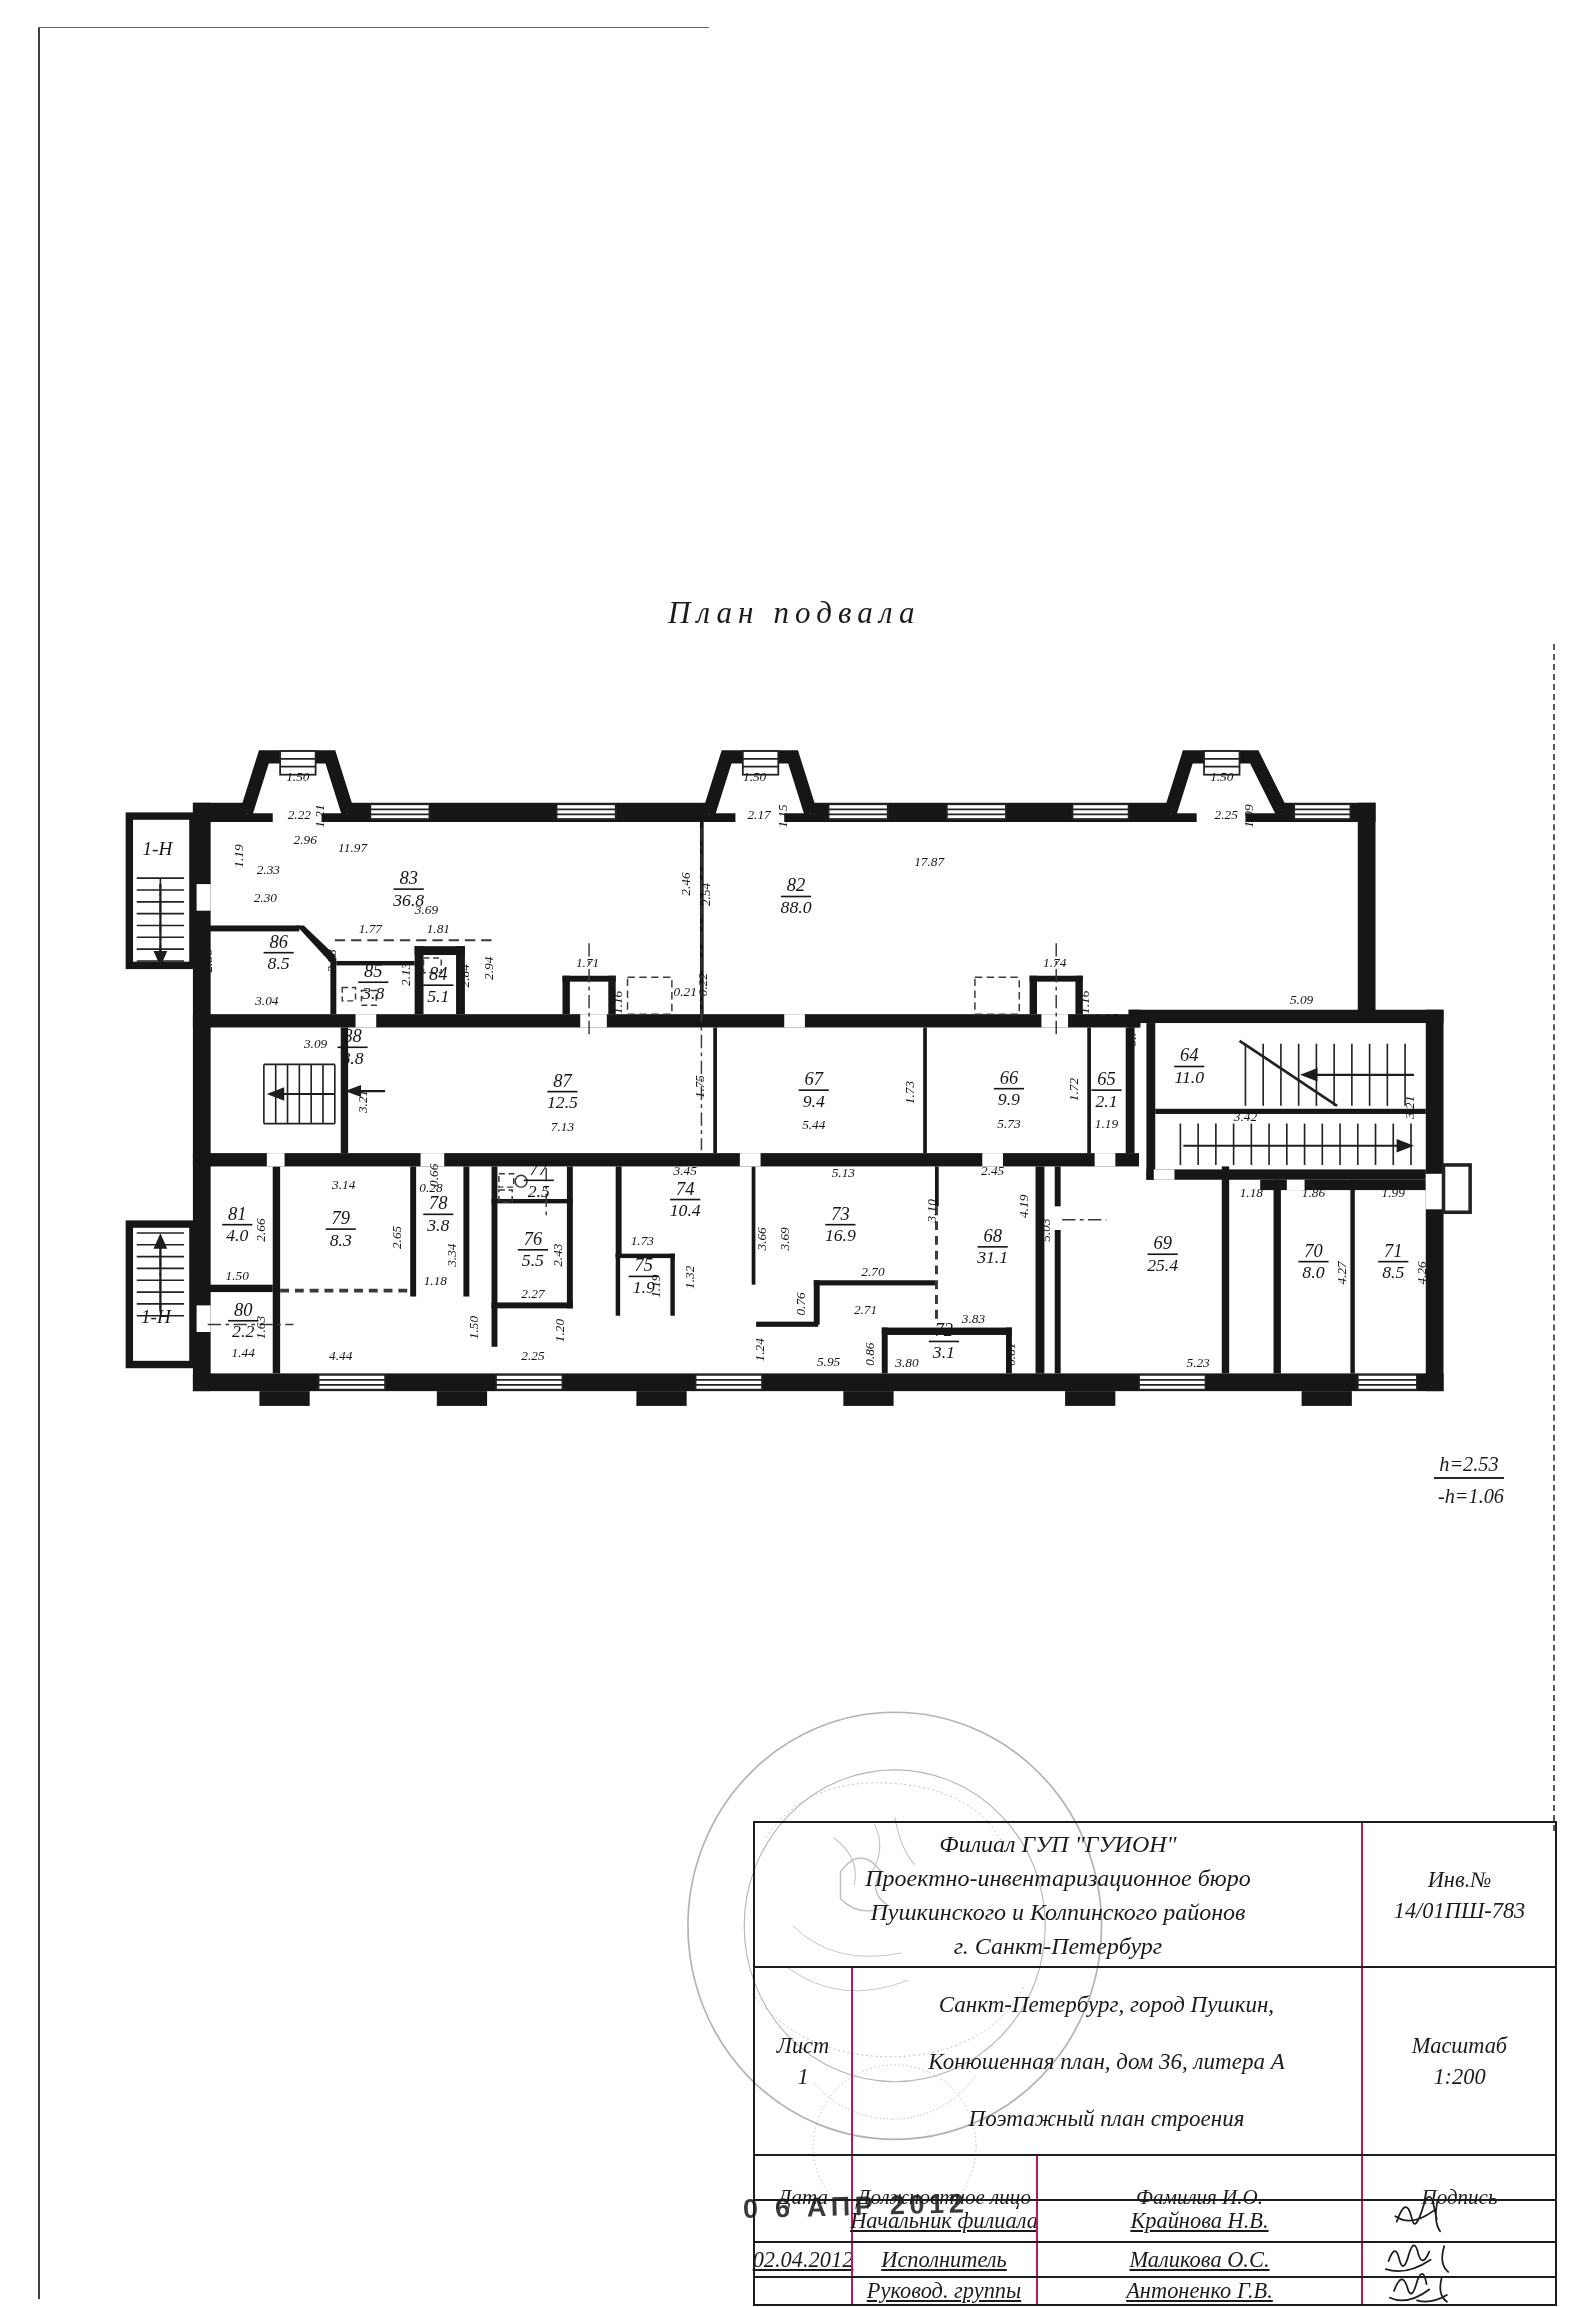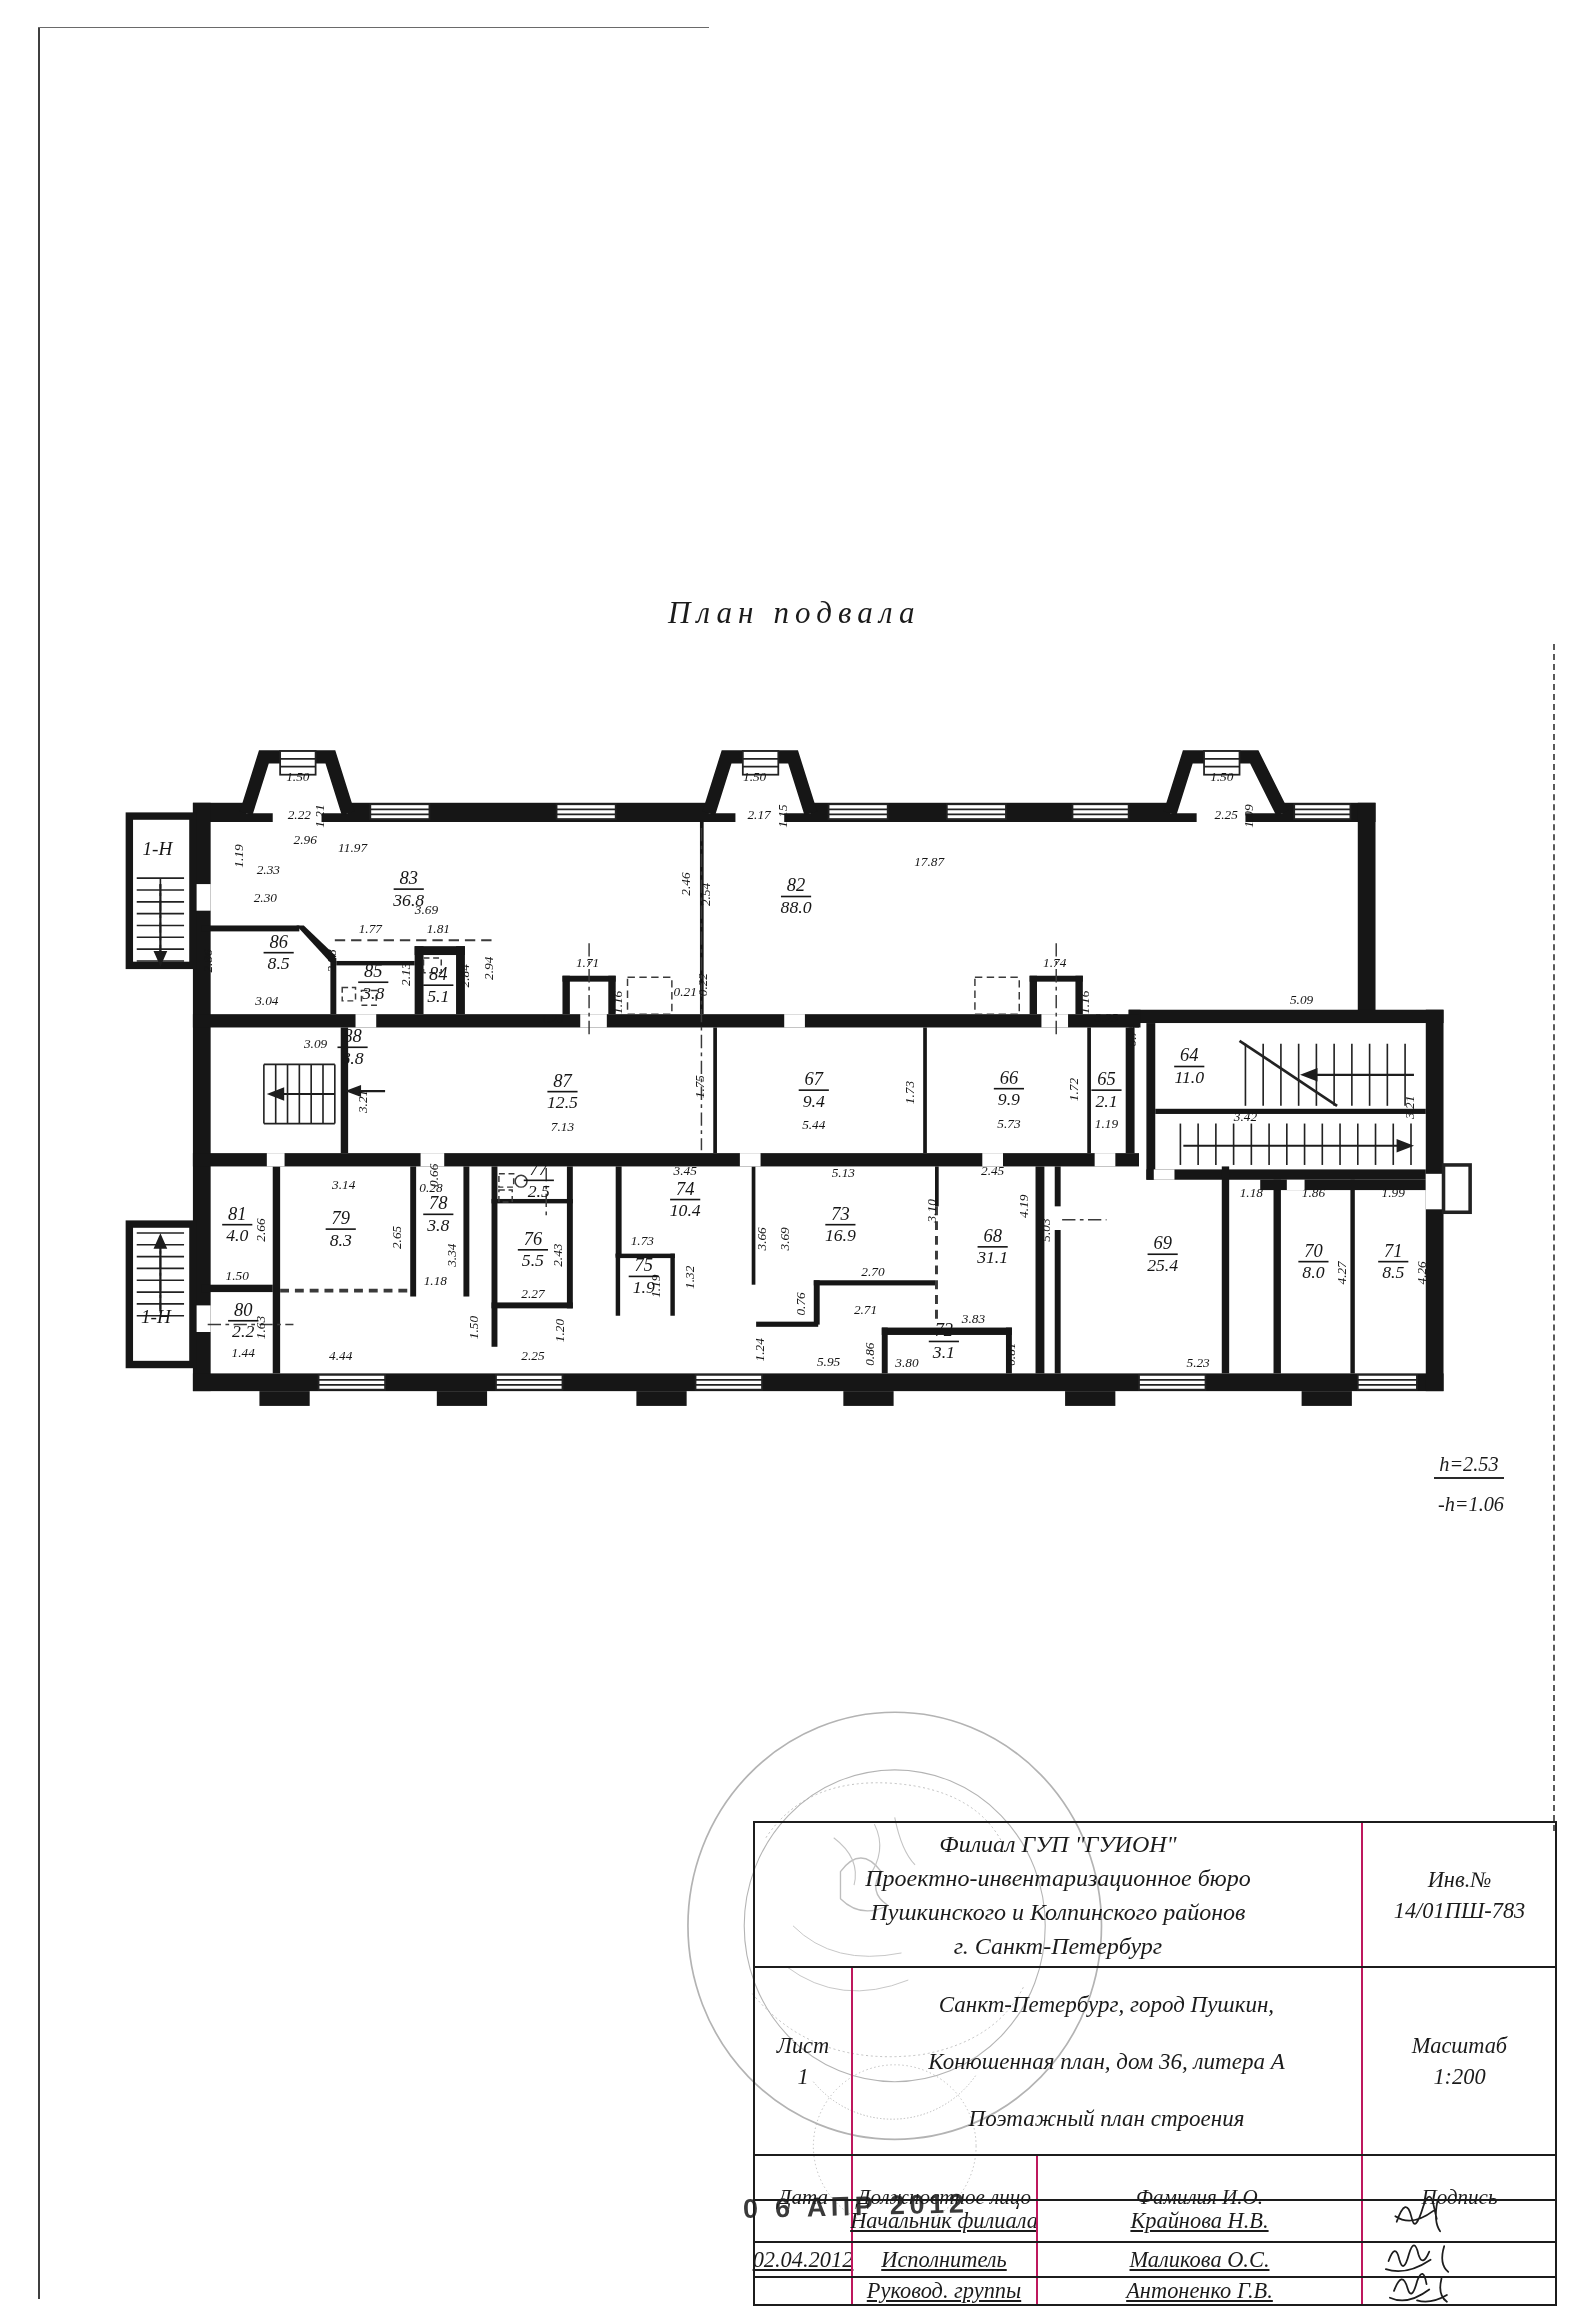--- a/index.html
+++ b/index.html
@@ -11,21 +11,21 @@
   .scan-right{position:absolute;left:1553px;top:644px;height:1187px;width:0;border-left:2px dashed #5a5a5a;}
   
   .plan-title{position:absolute;left:668px;top:595px;font-style:italic;font-size:31px;
               letter-spacing:6.1px;white-space:nowrap;}
   
   #plan-svg{position:absolute;left:119px;top:736px;width:1360px;height:682px;}
   #plan-svg text{font-family:"Liberation Serif",serif;font-style:italic;fill:#161616;text-anchor:middle;}
   
   .height-note{position:absolute;left:1375px;top:1453px;width:129px;font-style:italic;font-size:20.3px;text-align:right;}
   .height-note .hn1{border-bottom:2px solid #2a2a2a;padding:0 5.4px 1.4px 5.4px;display:inline-block;}
-  .height-note .hn2{margin-top:14px;}
+  .height-note .hn2{margin-top:6px;}
   
   #stamp-svg{position:absolute;left:671px;top:1702px;width:461px;height:529px;opacity:.75;}
   .stamp-date{position:absolute;left:743px;top:2190px;width:312px;font-family:"Liberation Sans",sans-serif;
               font-weight:bold;font-size:27px;letter-spacing:4.7px;color:#3a3a3a;transform:rotate(-1.5deg);white-space:nowrap;}
   
   .tblock{position:absolute;left:753px;top:1821px;width:800px;height:481px;border:2px solid #1c1c1c;}
   .trow{position:absolute;left:0;width:100%;box-sizing:border-box;}
   .tcell{position:absolute;top:0;height:100%;box-sizing:border-box;display:flex;flex-direction:column;
          justify-content:center;align-items:center;text-align:center;font-style:italic;}
   .bl{border-left:2px solid #be185d;}

